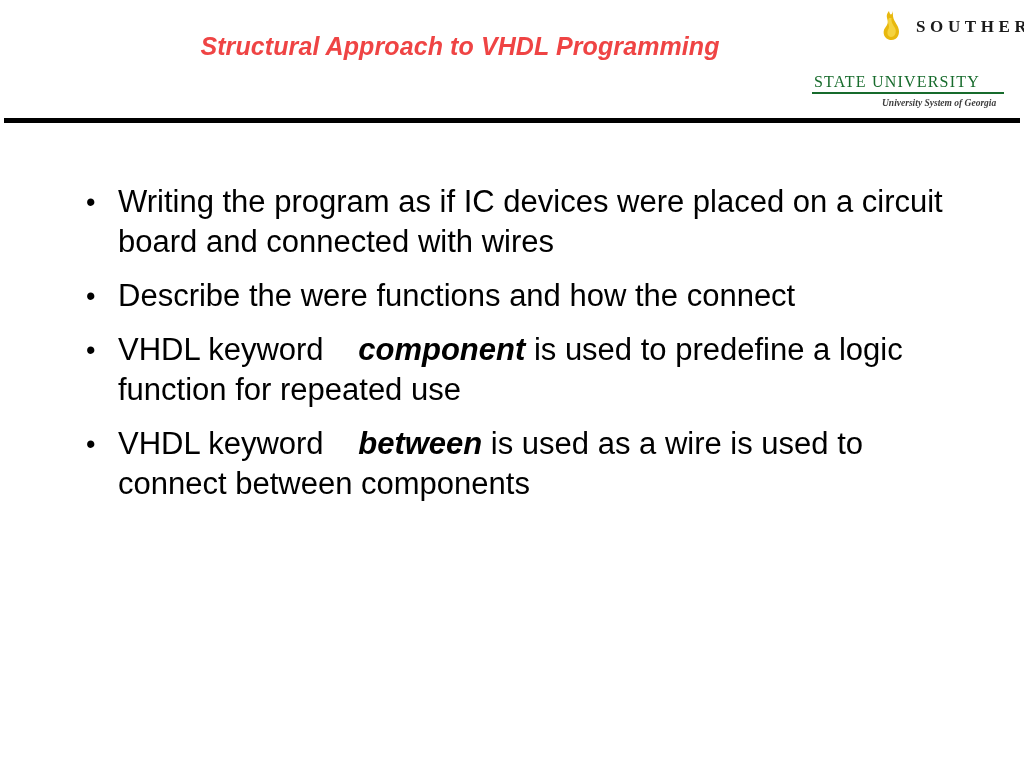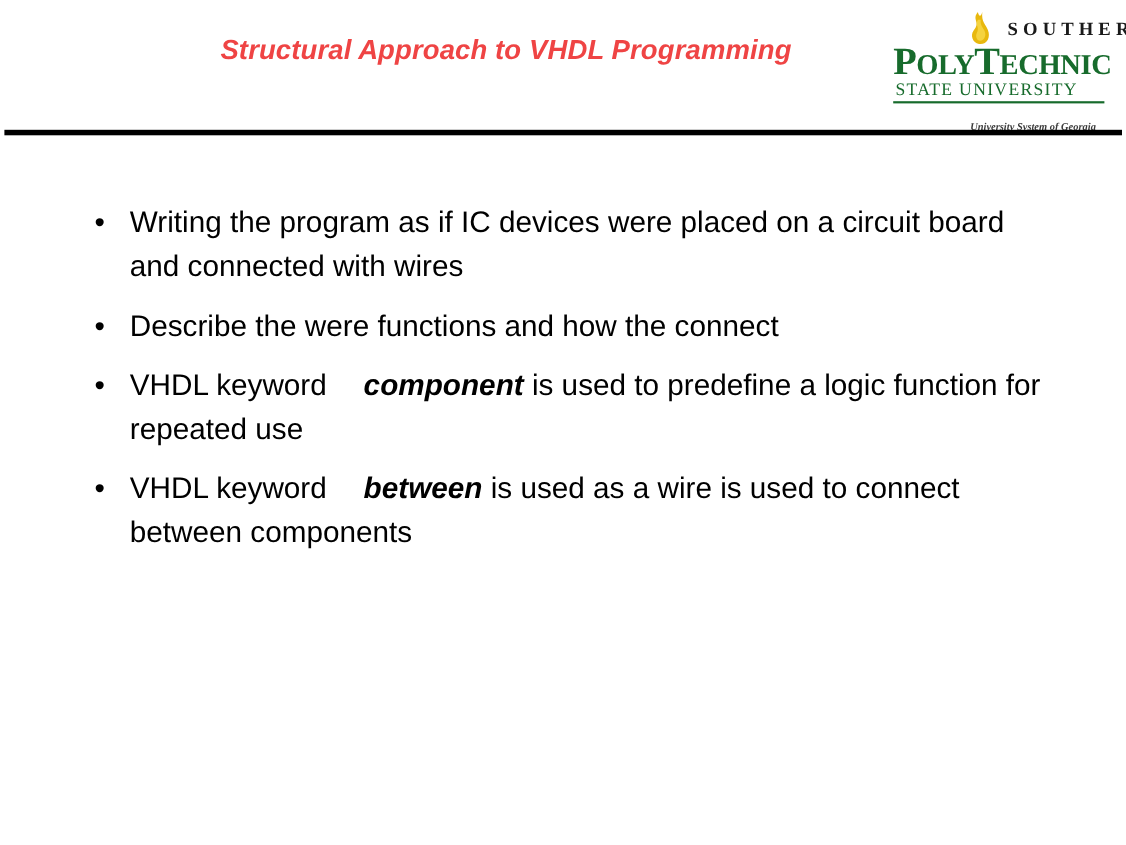--- a/index.html
+++ b/index.html
@@ -98,21 +98,21 @@
     font-size: 16px;
     font-weight: normal;
     letter-spacing: 1.2px;
     color: #176b2c;
     font-family: "Liberation Serif", serif;
     white-space: nowrap;
   }
   .logo-sub {
     position: absolute;
     left: 70px;
-    top: 101px;
+    top: 88px;
     font-size: 9.5px;
     font-style: italic;
     font-weight: bold;
     color: #3b3b3b;
     font-family: "Liberation Serif", serif;
     white-space: nowrap;
   }
   .logo-rule {
     position: absolute;
     left: 0px;
@@ -139,21 +139,21 @@
     flex: 0 0 38px;
     font-size: 27px;
     line-height: 40px;
     color: #000000;
     text-align: left;
     padding-left: 6px;
     box-sizing: border-box;
   }
   .bullet-text {
     flex: 1 1 auto;
-    font-size: 27px;
+    font-size: 31px;
     line-height: 40px;
     color: #000000;
     max-width: 830px;
   }
   .bullet-text .kw {
     font-weight: bold;
     font-style: italic;
     margin-left: 26px;
   }
 </style>
@@ -166,21 +166,20 @@
     <div class="slide-title">Structural Approach to VHDL Programming</div>
 
     <div class="logo">
       <div class="logo-flame">
         <svg width="34" height="32" viewBox="0 0 34 32">
           <path d="M17 1 C11 8, 20 10, 13 18 C10 22, 12 29, 18 30 C25 31, 29 24, 26 17 C24 12, 20 10, 21 1 C20 5, 18 6, 17 1 Z" fill="#e8b80e"></path>
           <path d="M17 8 C14 13, 19 15, 16 20 C14.5 23, 16 27, 19 27 C23 27, 25 22, 23 18 C21.5 15, 19 13, 19.5 8 Z" fill="#f5d33f"></path>
         </svg>
       </div>
       <div class="logo-southern">SOUTHERN</div>
-      <div class="logo-poly"><span>P</span><span class="small">OLY</span><span>T</span><span class="small">ECHNIC</span></div>
       <div class="logo-rule"></div>
       <div class="logo-state">STATE UNIVERSITY</div>
       <div class="logo-sub">University System of Georgia</div>
     </div>
 
     <div class="header-rule"></div>
   </div>
 
   <div class="content">
     <div class="bullet-row">

